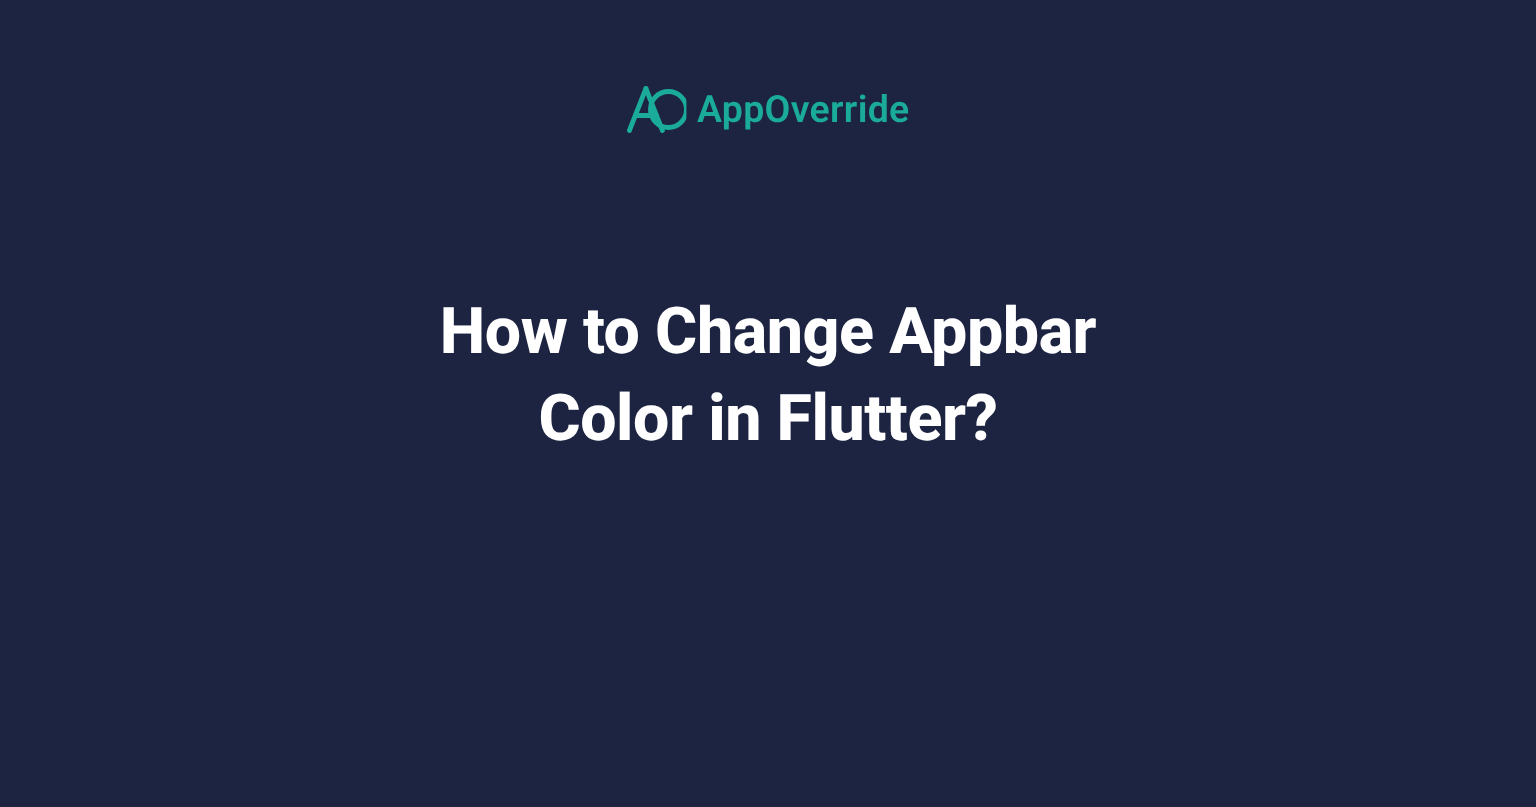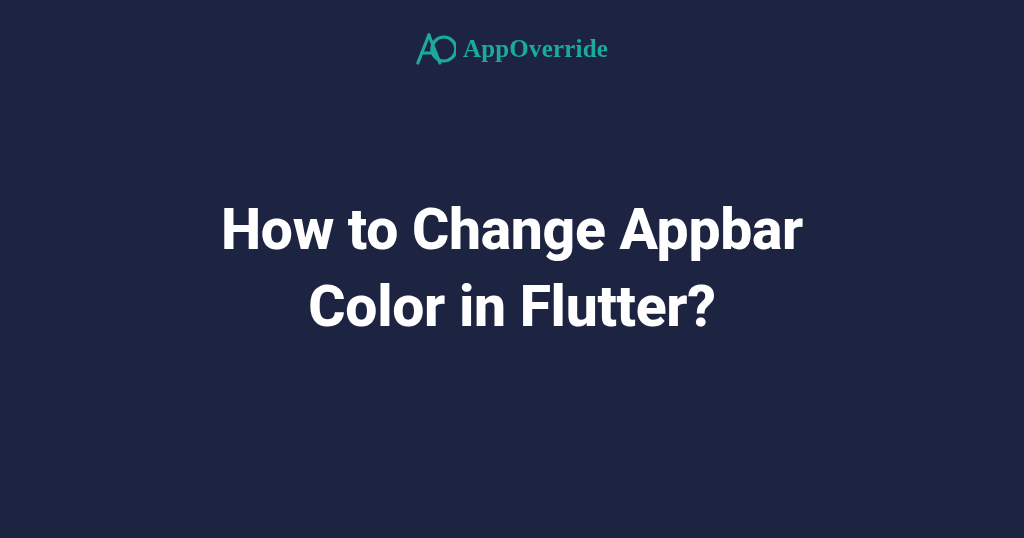--- a/index.html
+++ b/index.html
@@ -10,47 +10,46 @@
     body {
       width: 1024px;
       height: 538px;
       background-color: #1d2442;
       font-family: -apple-system, BlinkMacSystemFont, "Segoe UI", Roboto, Helvetica, Arial, sans-serif;
       overflow: hidden;
       position: relative;
     }
     .logo-container {
       position: absolute;
-      top: 32px;
+      top: 56px;
       left: 50%;
       transform: translateX(-50%);
       display: flex;
       align-items: center;
       gap: 7px;
-      font-family: Liberation Serif, serif;
     }
     .logo-icon {
       display: flex;
       align-items: center;
     }
     .logo-text {
       color: #1aab9b;
       font-size: 25px;
       font-weight: 600;
       letter-spacing: 0.2px;
     }
     .title {
       position: absolute;
       top: 192px;
       left: 50%;
       transform: translateX(-50%);
       width: 100%;
       text-align: center;
       color: #ffffff;
-      font-size: 57px;
+      font-size: 43px;
       font-weight: 800;
       line-height: 1.35;
       letter-spacing: -0.3px;
     }
   </style>
 </head>
 <body>
 
 <div class="logo-container">
   <span class="logo-icon">

